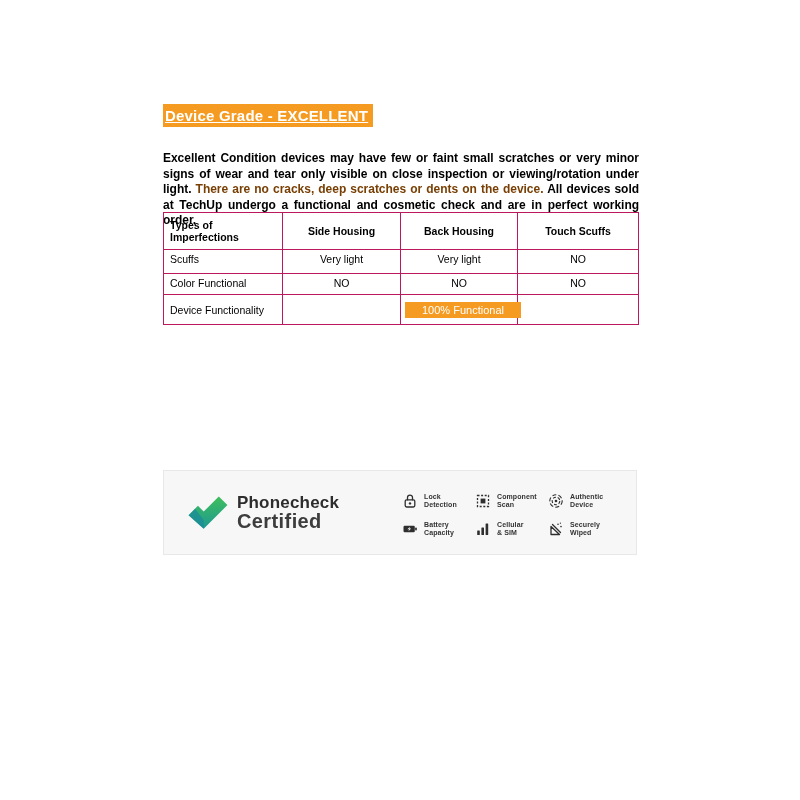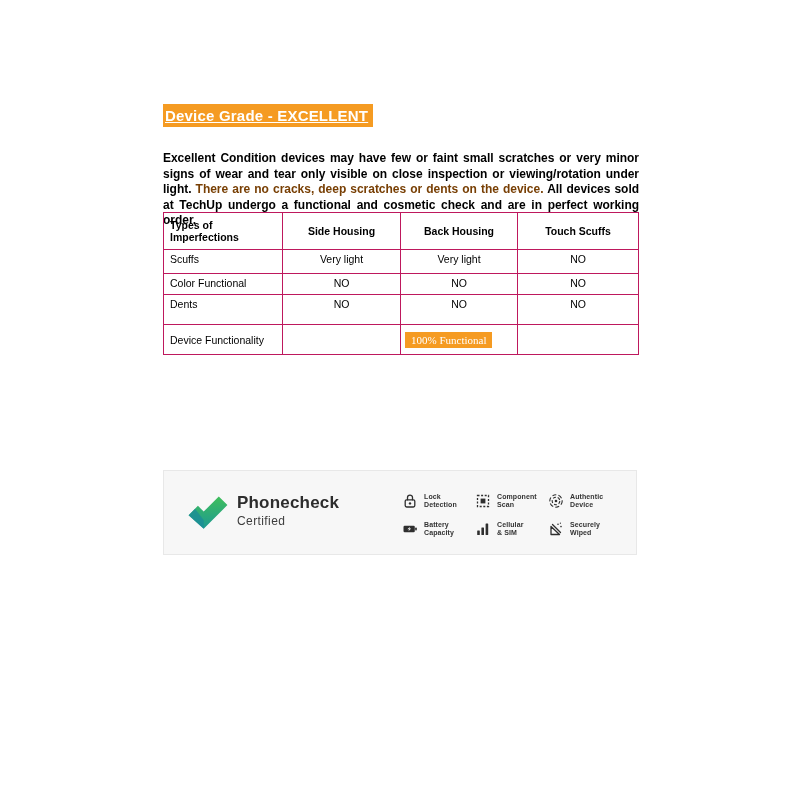--- a/index.html
+++ b/index.html
@@ -52,32 +52,32 @@
   .grade-table tr.hdr{height:37px;}
   .grade-table tr.r0{height:23px;}
   .grade-table tr.r1{height:24px;}
   .grade-table tr.r2{height:21px;}
   .grade-table tr.r3{height:30px;}
   .grade-table tr.r4{height:30px;}
   .grade-table tr.r4 td{vertical-align:middle;}
   .grade-table td.hl-cell{text-align:left;padding-left:4px;}
   .hl{
     background:var(--accent,#F59B22);color:#ffffff;
-    font-size:11px;padding:2px 6px;white-space:nowrap;font-family:Liberation Serif, serif;
+    font-size:11px;padding:2px 17px;white-space:nowrap;
   }
 
   
   .cert-panel{
     position:absolute;left:163px;top:470px;width:474px;height:85px;
     background:#f7f7f7;border:1px solid #e8e8e8;box-sizing:border-box;
   }
   .logo-mark{position:absolute;left:21px;top:15px;width:46px;height:54px;}
   .brand-block{position:absolute;left:73px;top:22px;}
   .brand-name{font-size:17px;font-weight:bold;color:#2d2d2d;letter-spacing:0.2px;line-height:19px;}
-  .brand-sub{font-size:12px;color:#3d3d3d;letter-spacing:0.4px;line-height:18px;}
+  .brand-sub{font-size:20px;color:#3d3d3d;letter-spacing:0.4px;line-height:18px;font-weight:bold;}
 
   .features{
     position:absolute;left:238px;top:17px;
     display:grid;grid-template-columns:73px 73px 75px;grid-auto-rows:26px;
     row-gap:2px;
   }
   .feature{display:flex;align-items:center;}
   .feature .f-icon{width:16px;height:16px;flex:0 0 16px;margin-right:6px;display:block;}
   .f-label{
     font-size:7px;font-weight:bold;color:#333;line-height:8px;
@@ -114,26 +114,20 @@
       <td>Very light</td>
       <td>Very light</td>
       <td>NO</td>
     </tr>
     <tr class="r2">
       <td class="first">Color Functional</td>
       <td>NO</td>
       <td>NO</td>
       <td>NO</td>
     </tr>
-    <tr class="r3">
-      <td class="first">Dents</td>
-      <td>NO</td>
-      <td>NO</td>
-      <td>NO</td>
-    </tr>
     <tr class="r4">
       <td class="first">Device Functionality</td>
       <td></td>
       <td class="hl-cell"><span class="hl">100% Functional</span></td>
       <td></td>
     </tr>
   </tbody>
     </table>
 
   <div class="cert-panel">

